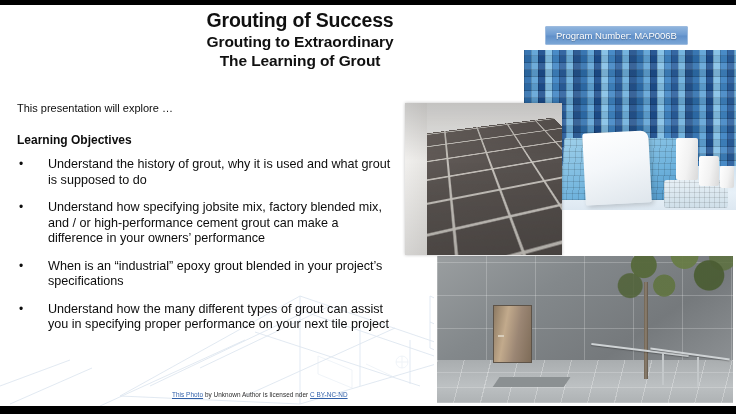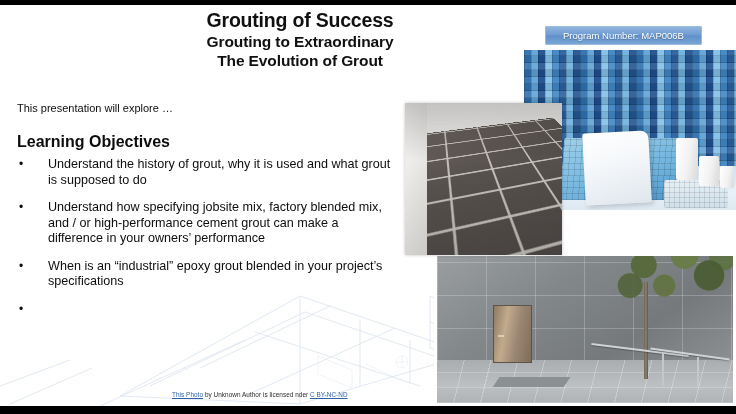--- a/index.html
+++ b/index.html
@@ -72,21 +72,21 @@
     line-height: 19px;
     letter-spacing: -0.1px;
   }
 
   
   .program-badge {
     position: absolute;
     top: 21px;
     left: 545px;
     height: 19px;
-    padding: 0 17px;
+    padding: 0 10px;
     display: flex;
     align-items: center;
     font-size: 9.5px;
     color: #ffffff;
     white-space: nowrap;
     background: linear-gradient(180deg, #8fb4dd 0%, #6d9bd1 48%, #5f8fc9 52%, #7aa6d6 100%);
     border: 1px solid #9dbbdf;
     border-radius: 1px;
     z-index: 30;
     text-shadow: 0 1px 1px rgba(0,0,0,0.28);
@@ -98,21 +98,21 @@
     top: 95px;
     left: 17px;
     font-size: 11px;
     color: #0d0d0d;
     line-height: 17px;
   }
   .objectives-heading {
     position: absolute;
     top: 128px;
     left: 17px;
-    font-size: 16px;
+    font-size: 12px;
     font-weight: bold;
     color: #0d0d0d;
   }
   .bullet-list {
     position: absolute;
     top: 152px;
     left: 17px;
     width: 378px;
   }
   .bullet-item {
@@ -404,21 +404,21 @@
         <path d="M318 120 L352 134 L352 152 L318 138 Z"></path>
         <path d="M366 128 L392 140"></path>
         <circle cx="402" cy="126" r="6"></circle>
         <path d="M396 126 L408 126 M402 120 L402 132"></path>
       </g>
     </svg>
 
     <div class="title-block">
       <div class="title-line1">Grouting of Success</div>
       <div class="title-line2">Grouting to Extraordinary</div>
-      <div class="title-line3">The Evolution of Grout</div>
+      <div class="title-line3">The Learning of Grout</div>
     </div>
 
     <div class="program-badge">Program Number: MAP006B</div>
 
     <div class="intro-line">This presentation will explore …</div>
 
     <div class="objectives-heading">Learning Objectives</div>
 
     <div class="bullet-list">
       <div class="bullet-item">
@@ -428,20 +428,21 @@
       <div class="bullet-item">
         <span class="dot">•</span>
         <span>Understand how specifying jobsite mix, factory blended mix, and / or high-performance cement grout can make a  difference in your owners’ performance</span>
       </div>
       <div class="bullet-item">
         <span class="dot">•</span>
         <span>When is an “industrial” epoxy grout blended in your project’s specifications</span>
       </div>
       <div class="bullet-item">
         <span class="dot">•</span>
+        <span>Understand how the many different types of grout can assist you in specifying proper performance on your next tile project</span>
       </div>
     </div>
 
     <div class="attribution">
       <a href="#">This Photo</a><span> by Unknown Author is licensed nder </span><a href="#">C BY-NC-ND</a>
     </div>
 
     <div class="photo" id="photo-mosaic">
       <div class="mosaic-wall"></div>
       <div class="mosaic-counter"></div>

